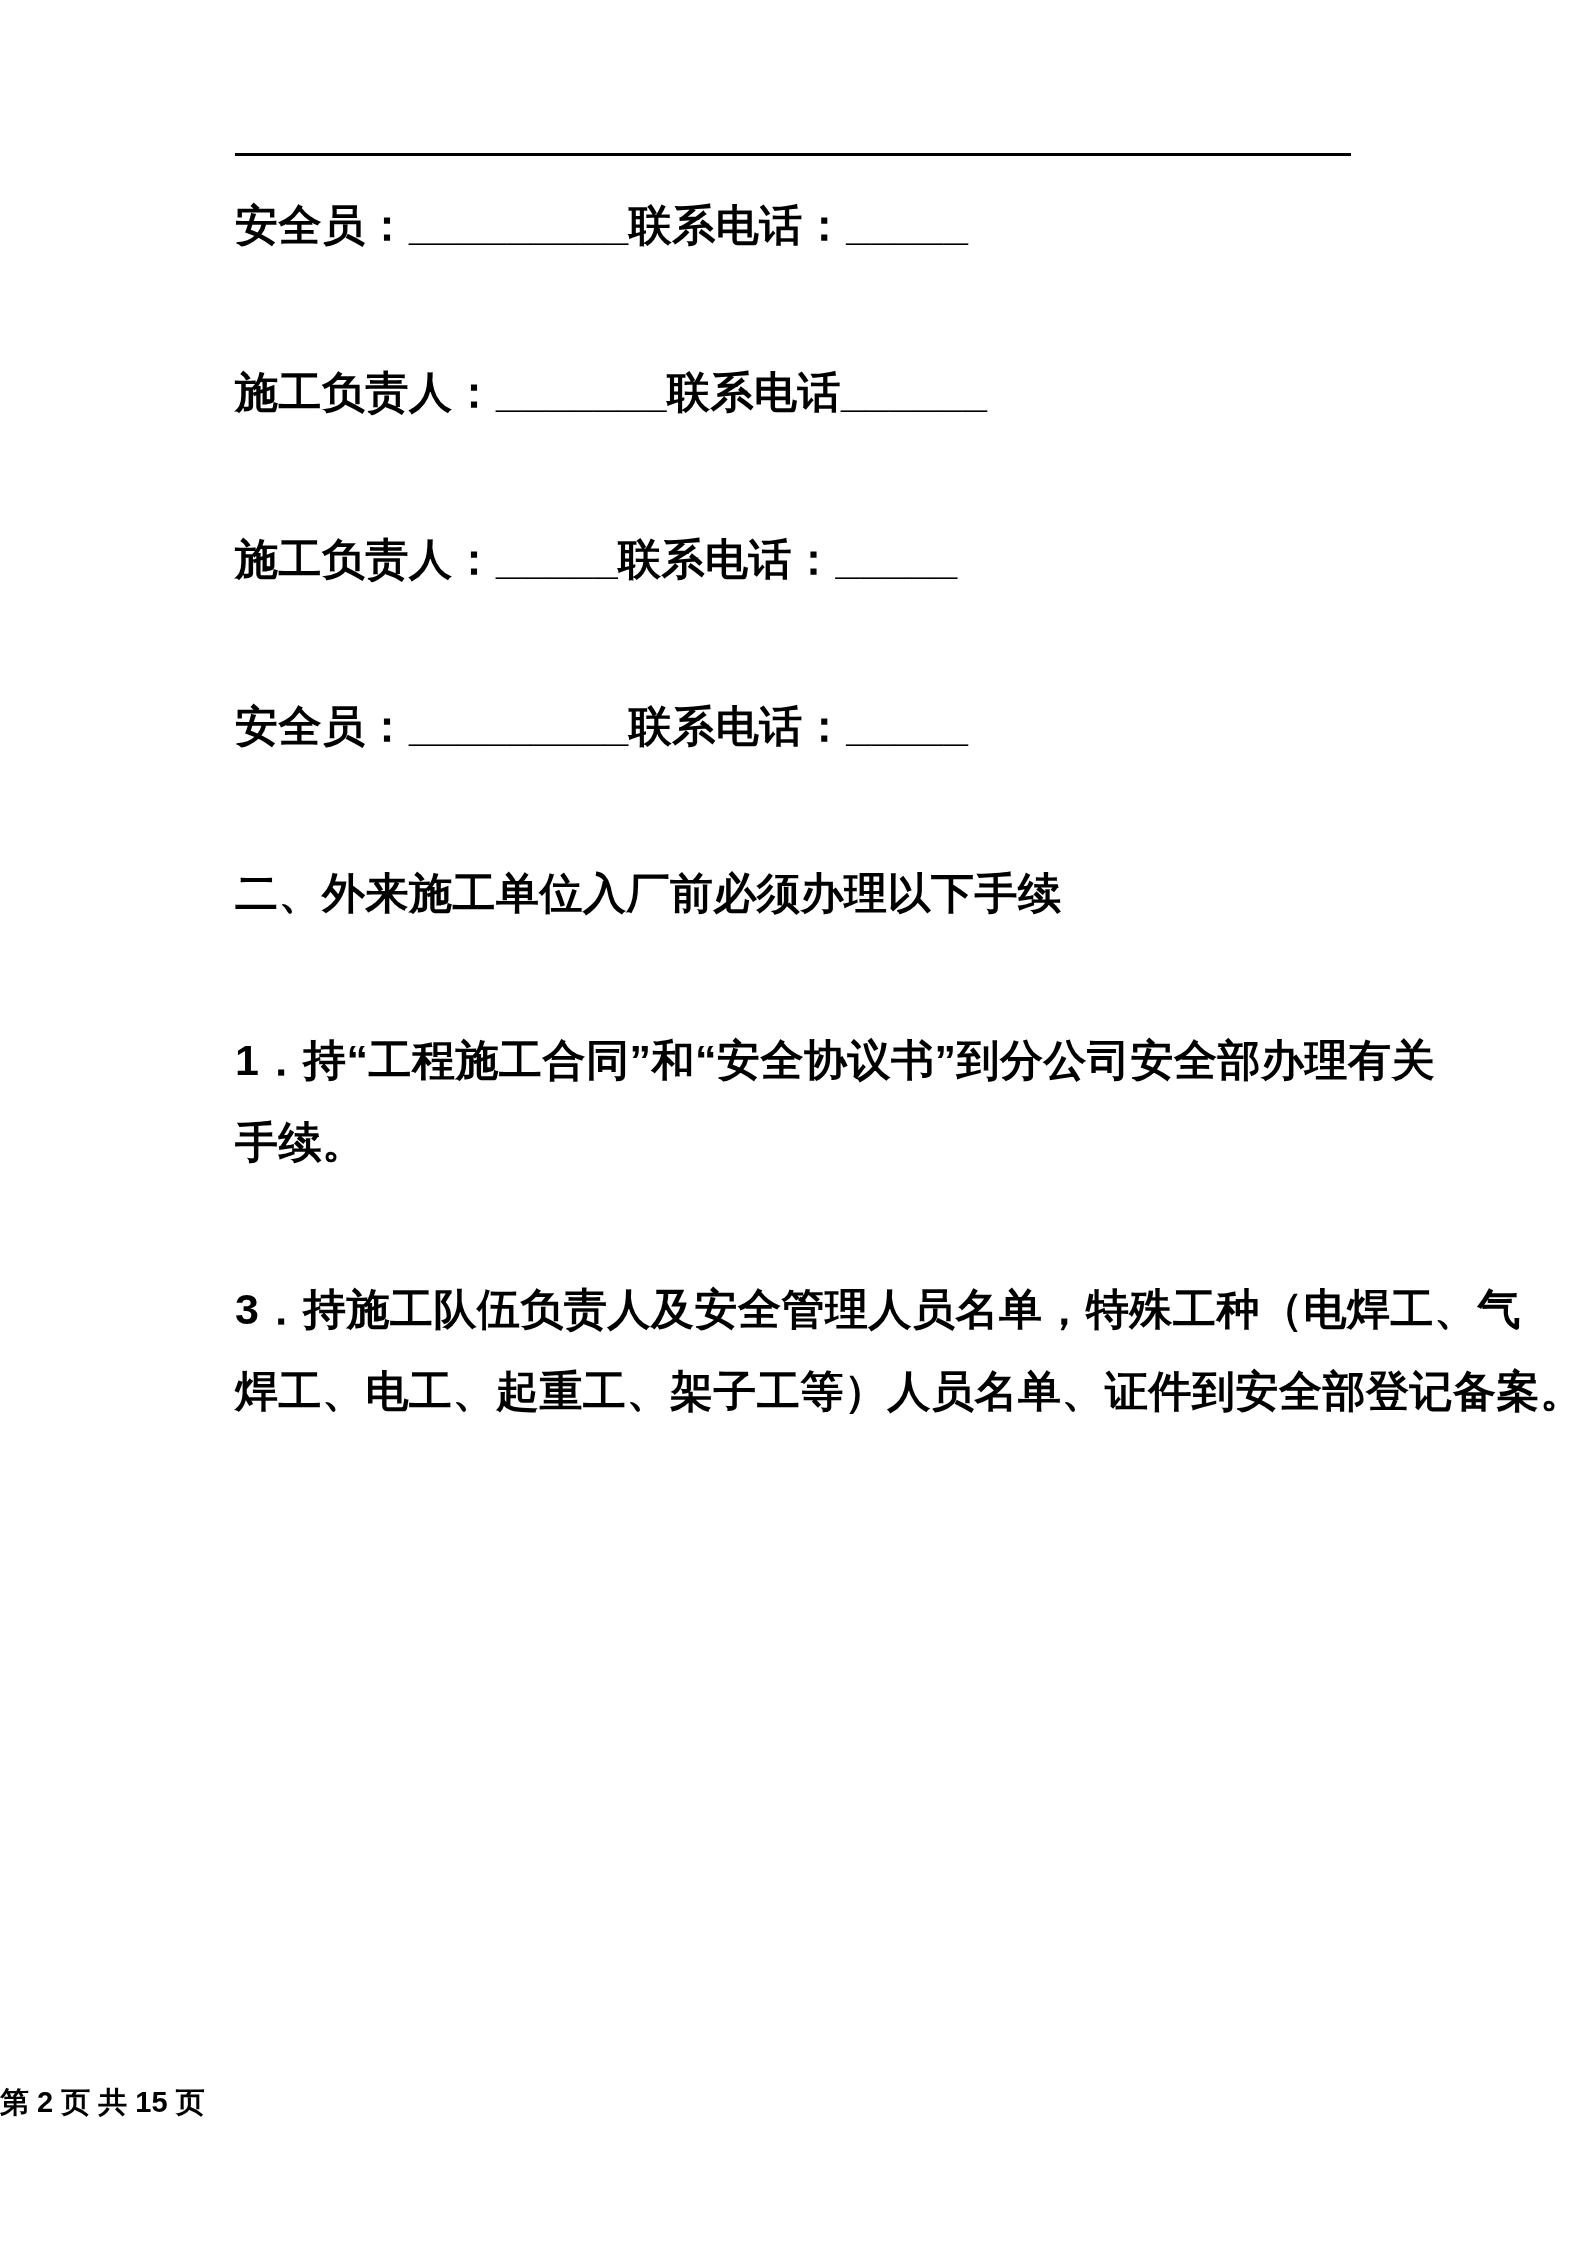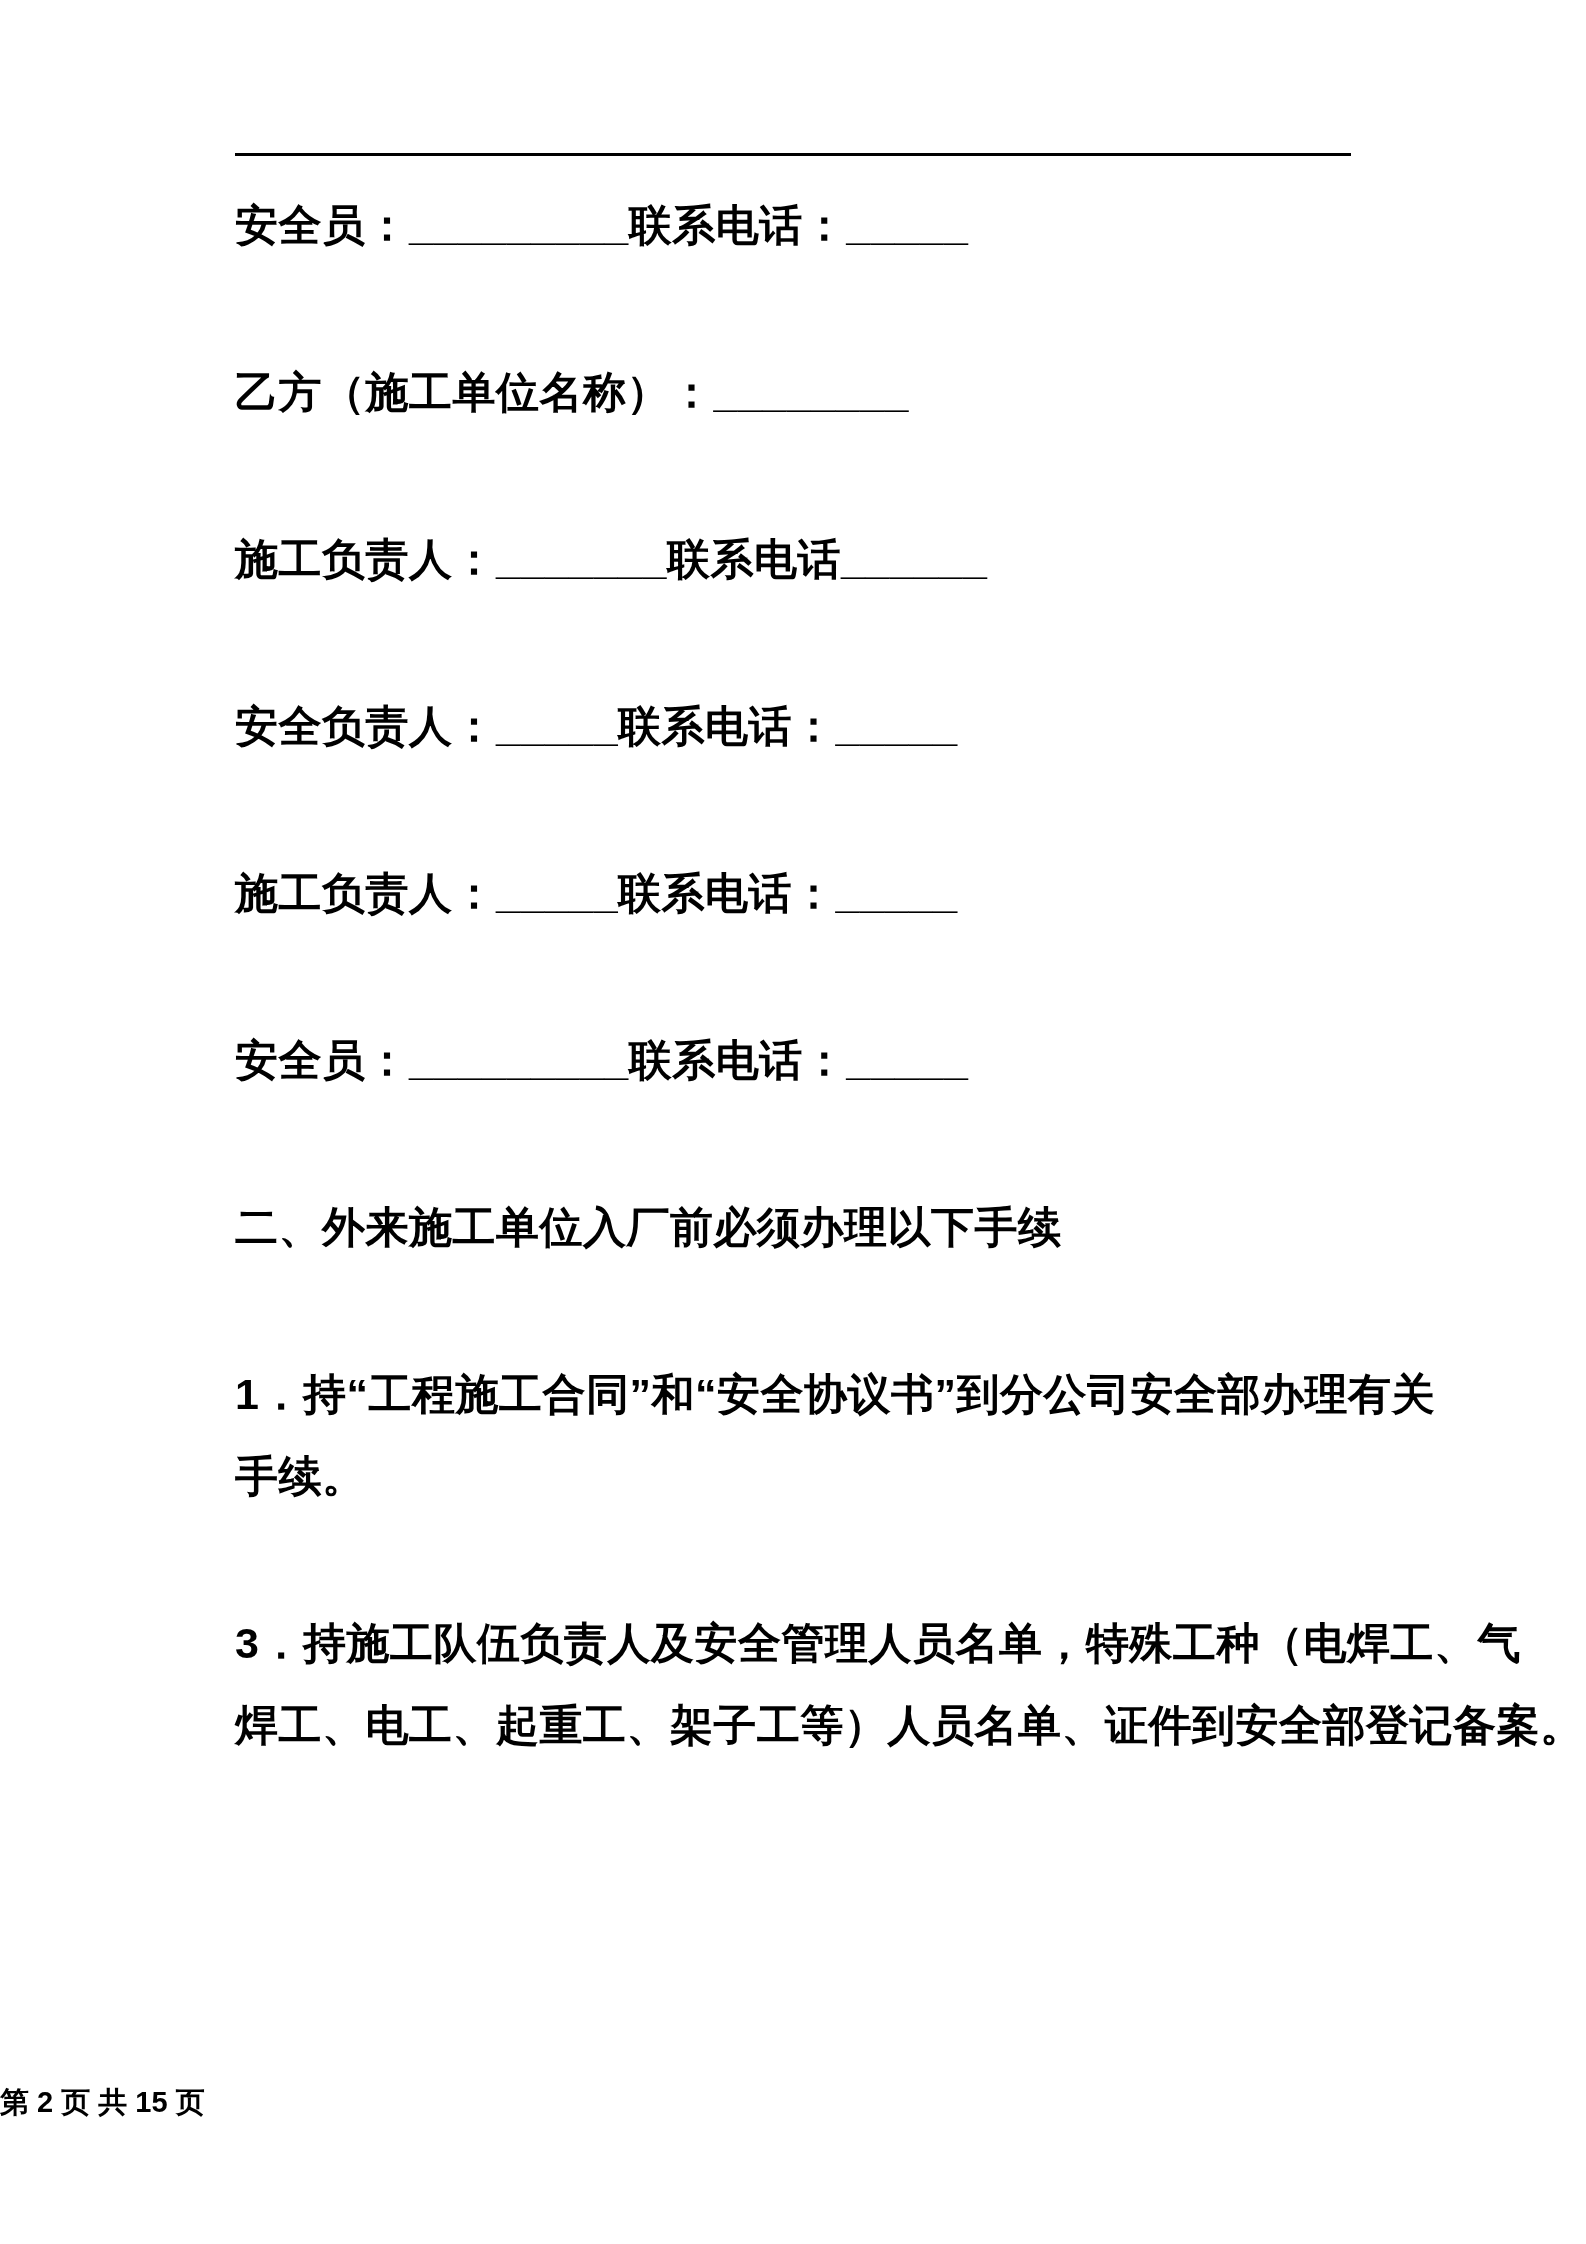--- a/index.html
+++ b/index.html
@@ -54,25 +54,23 @@
 <body>
 
 <div class="page">
 
   <div class="top-rule"></div>
 
   <div class="content">
 
     <div class="para line">安全员：_________联系电话：_____</div>
 
-    <div class="para line">乙方（施工单位名称）：________</div>
 
     <div class="para line">施工负责人：_______联系电话______</div>
 
-    <div class="para line">安全负责人：_____联系电话：_____</div>
 
     <div class="para line">施工负责人：_____联系电话：_____</div>
 
     <div class="para line">安全员：_________联系电话：_____</div>
 
     <div class="para line">二、外来施工单位入厂前必须办理以下手续</div>
 
     <div class="para">
       <div class="line">1．持“工程施工合同”和“安全协议书”到分公司安全部办理有关</div>
       <div class="line">手续。</div>

